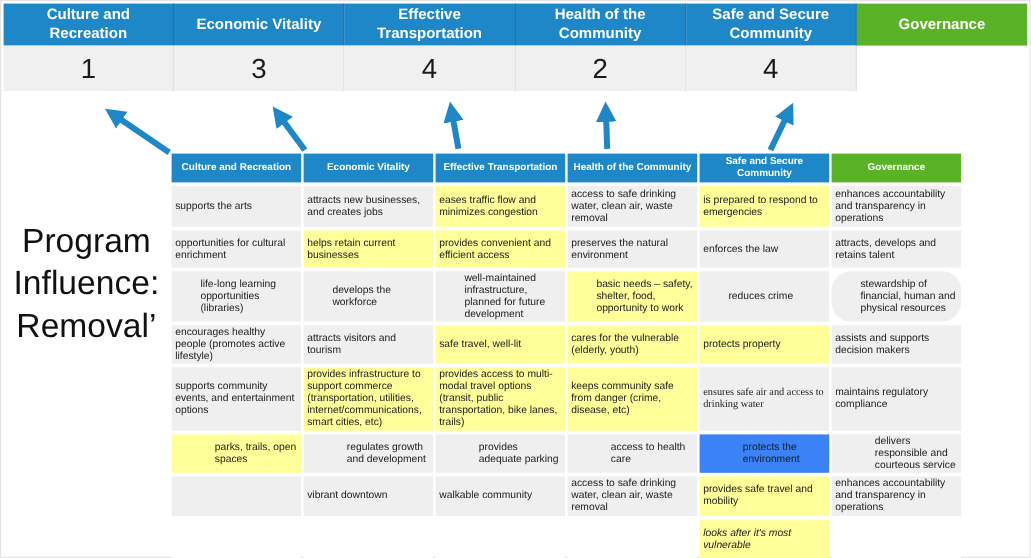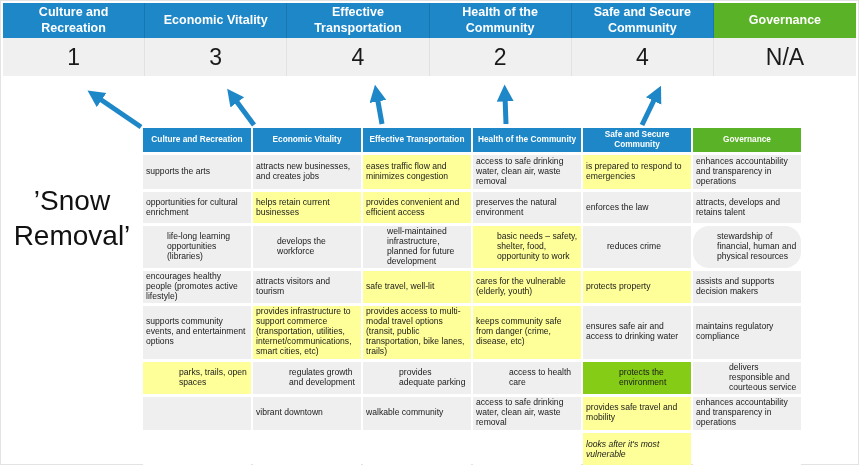--- a/index.html
+++ b/index.html
@@ -115,39 +115,39 @@
   <div class="sb-col">
     <div class="sb-head" style="background: rgb(30, 135, 200);">Health of the Community</div>
     <div class="sb-score">2</div>
   </div>
   <div class="sb-col">
     <div class="sb-head" style="background: rgb(30, 135, 200);">Safe and Secure Community</div>
     <div class="sb-score">4</div>
   </div>
   <div class="sb-col">
     <div class="sb-head" style="background: rgb(90, 178, 38);">Governance</div>
-    <div class="sb-score">N/A</div>
   </div>
 </div>
 
 <svg class="arrows" width="859" height="48" viewBox="0 0 859 48">
   <defs>
     <marker id="ah" markerWidth="3.6" markerHeight="3.6" refX="1.1" refY="1.7" orient="auto" markerUnits="strokeWidth">
       <path d="M0,0 L3.4,1.7 L0,3.4 Z" fill="#1E87C8"></path>
     </marker>
   </defs>
   <line x1="141" y1="43" x2="97" y2="13" stroke="#1E87C8" stroke-width="5" marker-end="url(#ah)"></line>
   <line x1="254" y1="41" x2="234" y2="14" stroke="#1E87C8" stroke-width="5" marker-end="url(#ah)"></line>
   <line x1="382" y1="40" x2="377" y2="12" stroke="#1E87C8" stroke-width="5" marker-end="url(#ah)"></line>
   <line x1="506" y1="40" x2="505" y2="12" stroke="#1E87C8" stroke-width="5" marker-end="url(#ah)"></line>
   <line x1="642" y1="41" x2="656" y2="12" stroke="#1E87C8" stroke-width="5" marker-end="url(#ah)"></line>
 </svg>
 
 <div class="program-title">
-  <div>’Snow</div>
+  <div>Program</div>
+  <div>Influence:</div>
   <div>Removal’</div>
 </div>
 
 <div class="matrix-wrap">
   <table class="matrix">
     <colgroup>
         <col>
         <col>
         <col>
         <col>
@@ -195,29 +195,29 @@
           <td style="background: rgb(255, 255, 153);">safe travel, well-lit</td>
           <td style="background: rgb(255, 255, 153);">cares for the vulnerable (elderly, youth)</td>
           <td style="background: rgb(255, 255, 153);">protects property</td>
           <td style="background: rgb(239, 239, 239);">assists and supports decision makers</td>
         </tr>
         <tr>
           <td style="background: rgb(239, 239, 239);">supports community events, and entertainment options</td>
           <td style="background: rgb(255, 255, 153);">provides infrastructure to support commerce (transportation, utilities, internet/communications, smart cities, etc)</td>
           <td style="background: rgb(255, 255, 153);">provides access to multi-modal travel options (transit, public transportation, bike lanes, trails)</td>
           <td style="background: rgb(255, 255, 153);">keeps community safe from danger (crime, disease, etc)</td>
-          <td style="background: rgb(239, 239, 239);">ensures safe air and access to drinking water</td>
+          <td style="background: rgb(239, 239, 239); font-family: Liberation Serif, serif;">ensures safe air and access to drinking water</td>
           <td style="background: rgb(239, 239, 239);">maintains regulatory compliance</td>
         </tr>
         <tr>
           <td style="background: rgb(255, 255, 153);">parks, trails, open spaces</td>
           <td style="background: rgb(239, 239, 239);">regulates growth and development</td>
           <td style="background: rgb(239, 239, 239);">provides adequate parking</td>
           <td style="background: rgb(239, 239, 239);">access to health care</td>
-          <td style="background: #84cc16;">protects the environment</td>
+          <td style="background: #3b82f6;">protects the environment</td>
           <td style="background: rgb(239, 239, 239);">delivers responsible and courteous service</td>
         </tr>
         <tr>
           <td style="background: rgb(239, 239, 239);"></td>
           <td style="background: rgb(239, 239, 239);">vibrant downtown</td>
           <td style="background: rgb(239, 239, 239);">walkable community</td>
           <td style="background: rgb(239, 239, 239);">access to safe drinking water, clean air, waste removal</td>
           <td style="background: rgb(255, 255, 153);">provides safe travel and mobility</td>
           <td style="background: rgb(239, 239, 239);">enhances accountability and transparency in operations</td>
         </tr>

